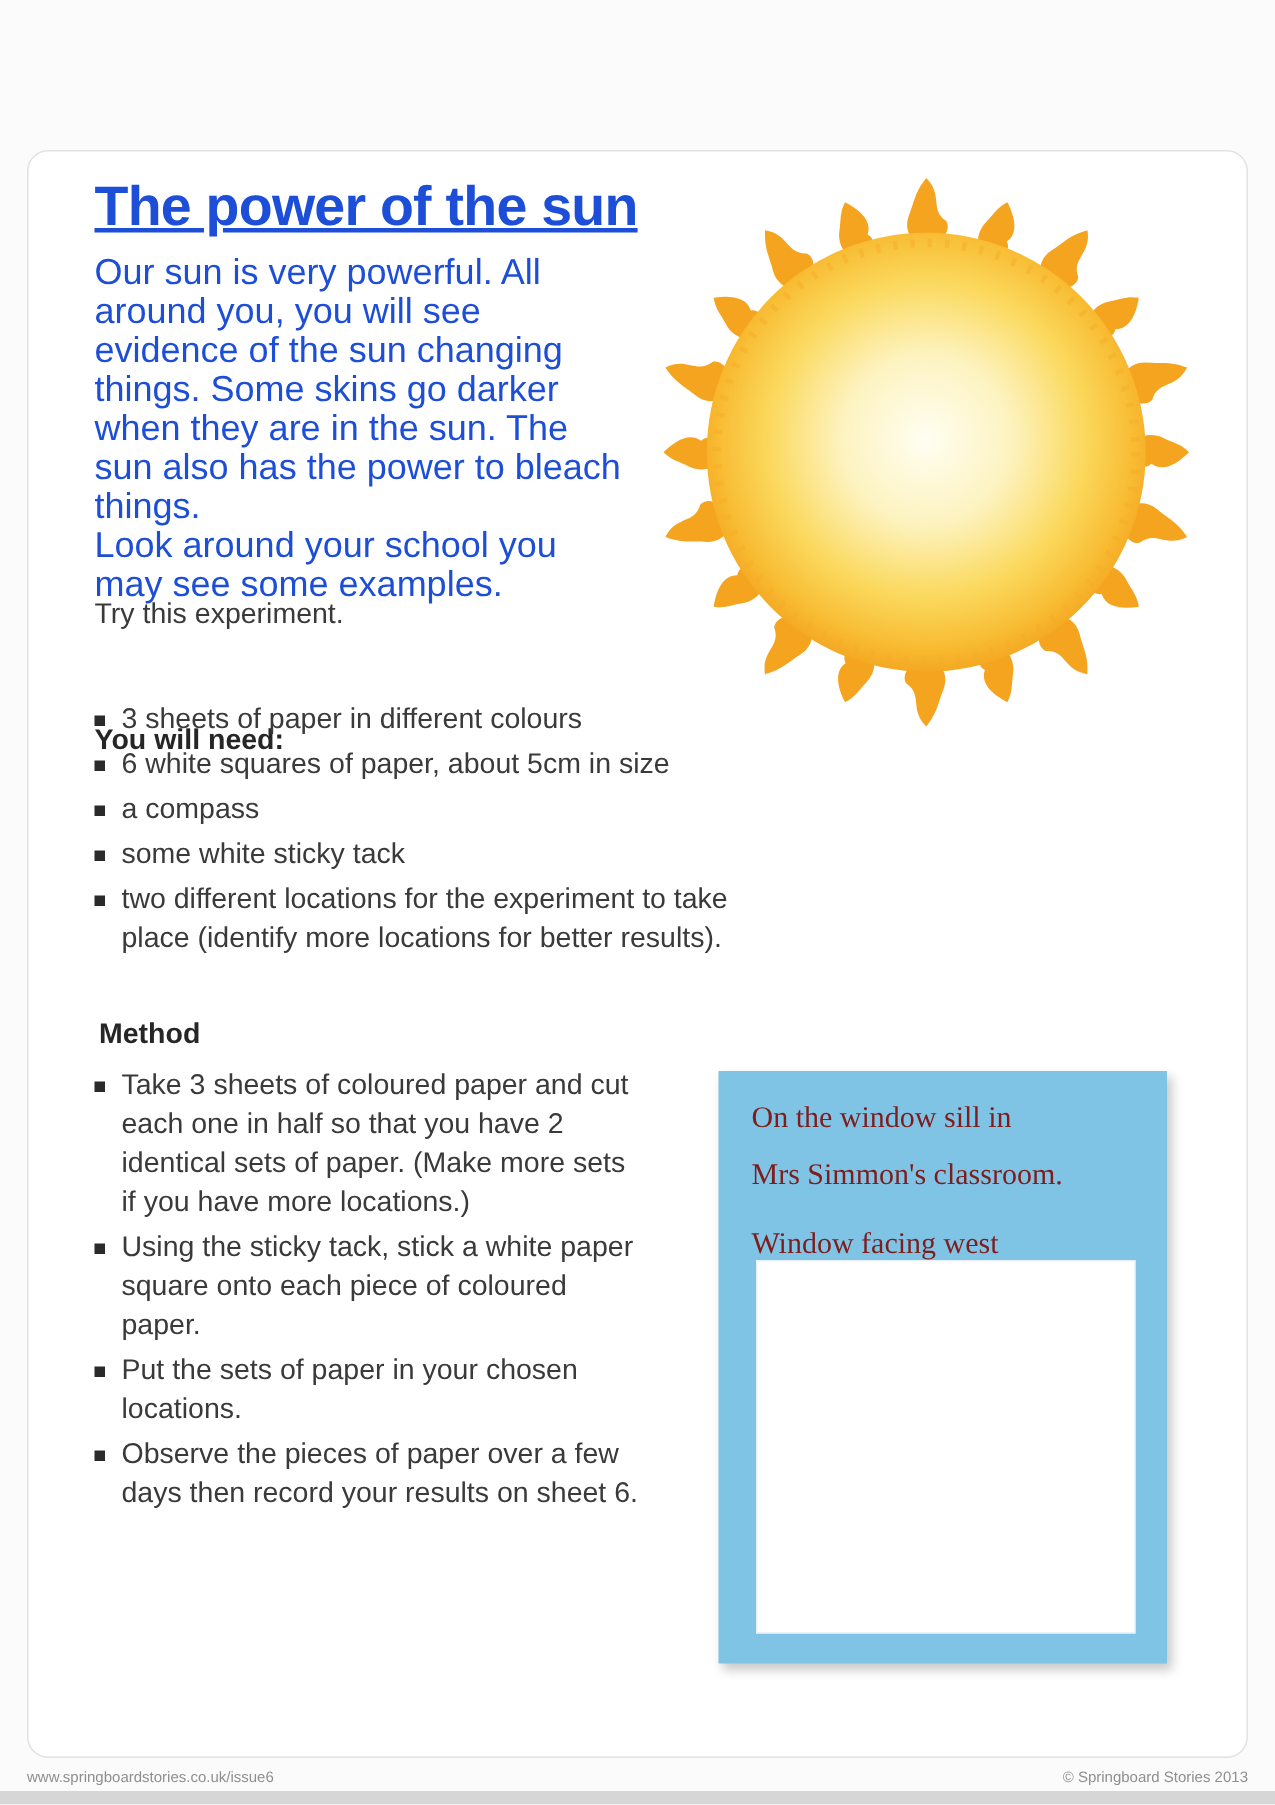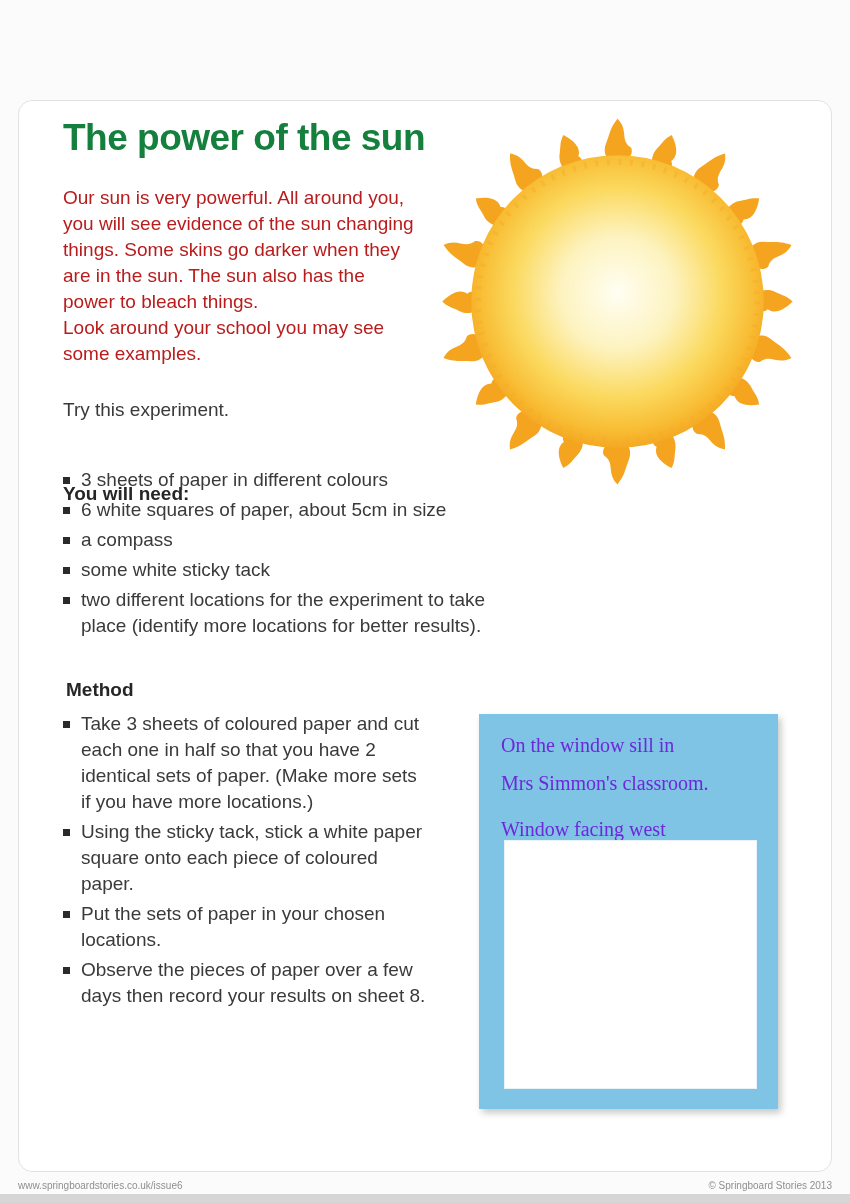--- a/index.html
+++ b/index.html
@@ -20,41 +20,41 @@
     position:absolute; top:44px; height:38px; background:#ffffff;
     border:2px solid #d2d2d2; border-radius:9px; outline:none;
     font-size:16px; color:#333; padding:0 10px;
     font-family:"Liberation Sans", sans-serif;
   }
   
   .card {
     position:absolute; left:18px; top:100px; width:814px; height:1072px;
     background:#ffffff; border:1px solid #e2e2e2; border-radius:14px;
   }
-  .title { position:absolute; left:44px; top:16px; font-size:37px; font-weight:bold; letter-spacing:-0.5px; color:#15803d; }
-  .intro { position:absolute; left:44px; top:68px; width:358px; font-size:19px; line-height:26px; color:#b91c1c;margin-top:16px; }
+  .title { position:absolute; left:44px; top:16px; font-size:37px; font-weight:bold; letter-spacing:-0.5px; color:#1d4ed8;text-decoration:underline; }
+  .intro { position:absolute; left:44px; top:68px; width:358px; font-size:24px; line-height:26px; color:#1d4ed8; }
   .try-line { position:absolute; left:44px; top:298px; font-size:19px; color:#3a3a3a; }
   .sec-head { position:absolute; left:44px; font-size:19px; font-weight:bold; color:#262626; }
   .need-head { top:338px;margin-top:44px; }
   .method-head { left:47px; top:578px; }
   ul.ws-list { position:absolute; left:44px; list-style:none; }
   .need-list { top:366px; width:462px; }
   .method-list { top:610px; width:366px; }
   .ws-list li { display:flex; gap:11px; margin-bottom:4px; font-size:19px; line-height:26px; color:#3a3a3a; }
   .bullet { flex:none; width:7px; height:7px; background:#2a2a2a; margin-top:10px; }
   
   .sun-wrap { position:absolute; left:406px; top:8px; width:385px; height:385px; }
   
   .note-box {
     position:absolute; left:460px; top:613px; width:299px; height:395px;
     background:#7fc3e5; box-shadow:3px 4px 7px rgba(0,0,0,0.22);
   }
   .note-text {
     position:absolute; left:22px; top:12px; width:258px;
-    font-family:cursive; font-size:20px; line-height:38px; color:#6d28d9;
+    font-family:cursive; font-size:20px; line-height:38px; color:#7f1d1d;
   }
   .note-line3 { margin-top:8px; }
   .answer-area {
     position:absolute; left:25px; top:126px; width:253px; height:249px;
     background:#ffffff; border:1px solid #e8f2f8;
   }
   
   .footer-url { position:absolute; left:18px; top:1180px; font-size:10px; color:#8f8f8f; }
   .footer-copy { position:absolute; right:18px; top:1180px; font-size:10px; color:#8f8f8f;text-align:center; }
   .bottom-bar { position:absolute; left:0; bottom:0; width:850px; height:9px; background:#d6d6d6; }
@@ -151,21 +151,21 @@
       <li>
           <span class="bullet"></span>
           <span>Using the sticky tack, stick a white paper square onto each piece of coloured paper.</span>
         </li>
       <li>
           <span class="bullet"></span>
           <span>Put the sets of paper in your chosen locations.</span>
         </li>
       <li>
           <span class="bullet"></span>
-          <span>Observe the pieces of paper over a few days then record your results on sheet 8.</span>
+          <span>Observe the pieces of paper over a few days then record your results on sheet 6.</span>
         </li>
     </ul>
 
     <div class="note-box">
       <div class="note-text">
         <div>On the window sill in</div>
         <div>Mrs Simmon's classroom.</div>
         <div class="note-line3">Window facing west</div>
       </div>
       <div class="answer-area"></div>

